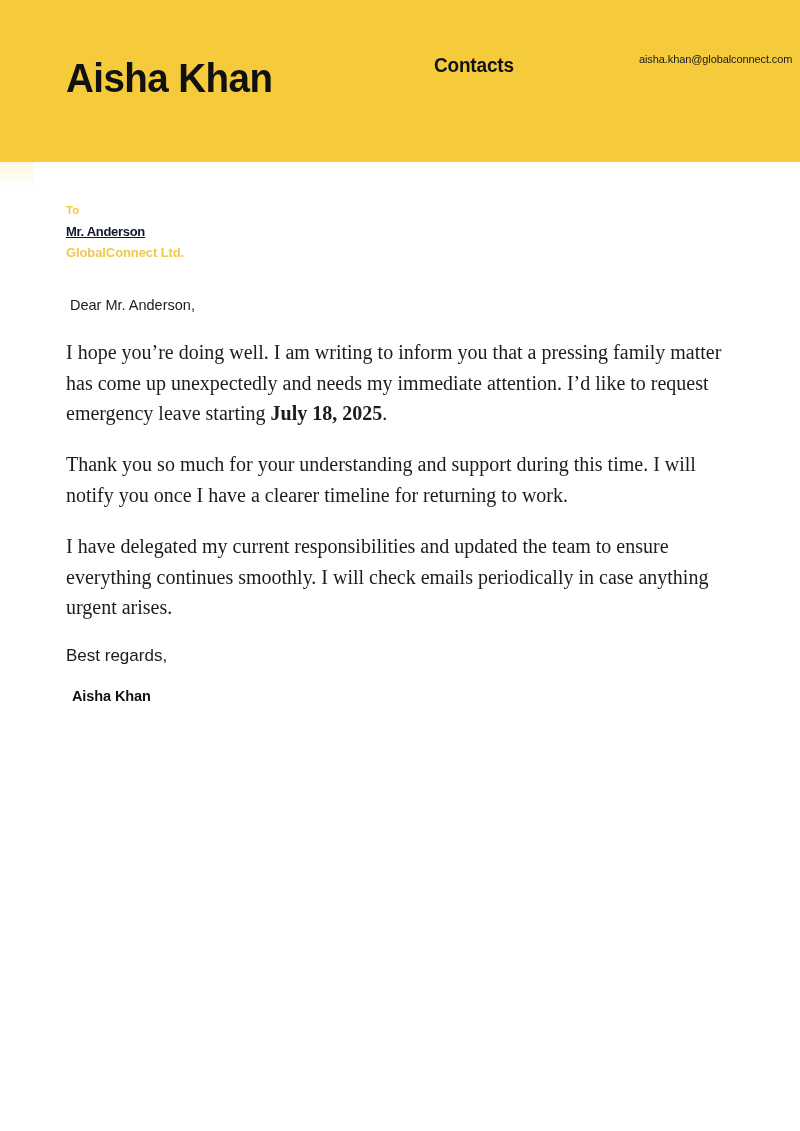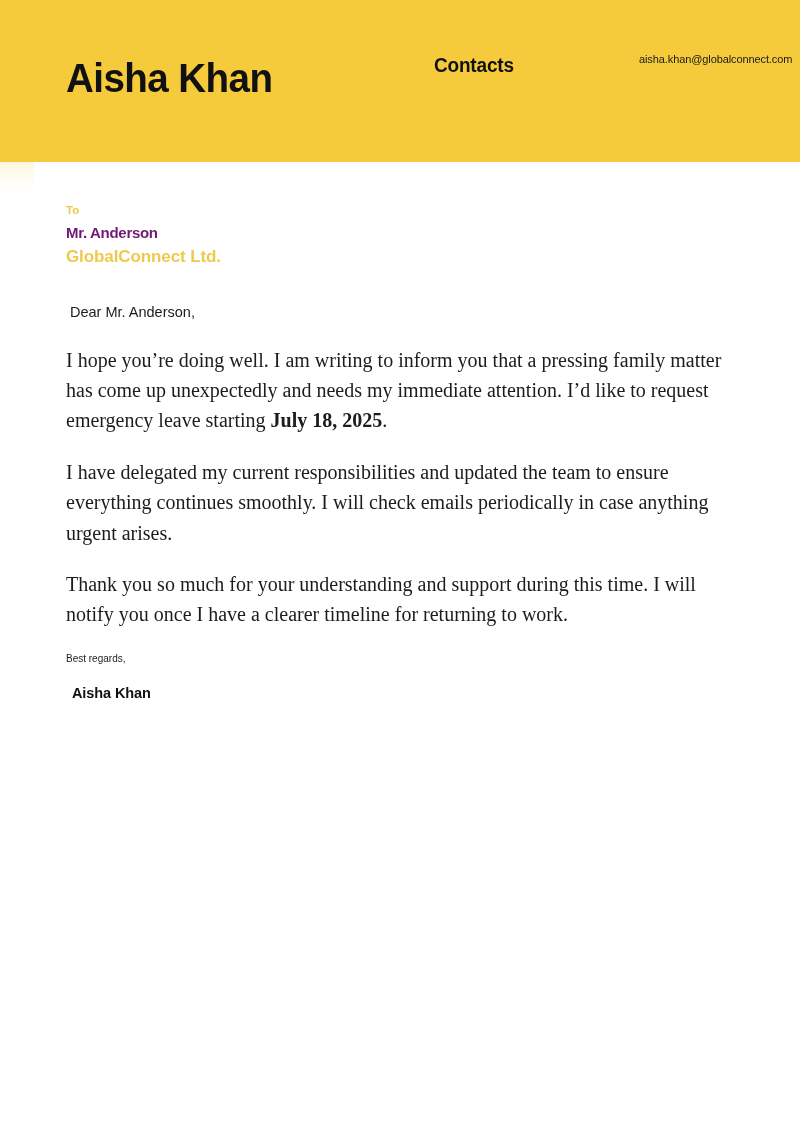--- a/index.html
+++ b/index.html
@@ -80,29 +80,30 @@
     padding-top: 42px;
   }
   .to-label {
     font-size: 11.5px;
     font-weight: 700;
     color: #edc84b;
     letter-spacing: 0.1px;
     margin-bottom: 9px;
   }
   .recipient-name {
-    font-size: 15px;
+    font-size: 13px;
     font-weight: 700;
-    color: #701a75;
+    color: #0f172a;
     letter-spacing: -0.3px;
     line-height: 1.12;
     margin-bottom: 5px;
+    text-decoration: underline;
   }
   .recipient-company {
-    font-size: 17px;
+    font-size: 13px;
     font-weight: 700;
     color: #eec94c;
     letter-spacing: -0.1px;
   }
 
   .body-copy {
     margin-top: 35px;
     max-width: 670px;
   }
   .salutation {
@@ -115,21 +116,21 @@
     font-size: 20px;
     line-height: 1.52;
     color: #1c1c1c;
     margin: 0 0 21px 0;
     font-family: Liberation Serif, serif;
   }
   .para b {
     font-weight: 700;
   }
   .closing {
-    font-size: 10px;
+    font-size: 17px;
     line-height: 1.5;
     color: #1c1c1c;
     margin: 0 0 19px 0;
   }
   .signature {
     font-size: 14.5px;
     font-weight: 700;
     color: #111111;
     margin-left: 6px;
     letter-spacing: -0.1px;
@@ -151,22 +152,22 @@
     <div class="to-label">To</div>
     <div class="recipient-name">Mr. Anderson</div>
     <div class="recipient-company">GlobalConnect Ltd.</div>
   </section>
 
   <section class="body-copy">
     <p class="salutation">Dear Mr. Anderson,</p>
 
     <p class="para"><span>I hope you’re doing well. I am writing to inform you that a pressing family matter has come up unexpectedly and needs my immediate attention. I’d like to request emergency leave starting </span><b>July 18, 2025</b><span>.</span></p>
 
+    <p class="para">Thank you so much for your understanding and support during this time. I will notify you once I have a clearer timeline for returning to work.</p>
+
     <p class="para">I have delegated my current responsibilities and updated the team to ensure everything continues smoothly. I will check emails periodically in case anything urgent arises.</p>
-
-    <p class="para">Thank you so much for your understanding and support during this time. I will notify you once I have a clearer timeline for returning to work.</p>
 
     <p class="closing">Best regards,</p>
 
     <div class="signature">Aisha Khan</div>
   </section>
 
 </main>
 
 </body></html>

